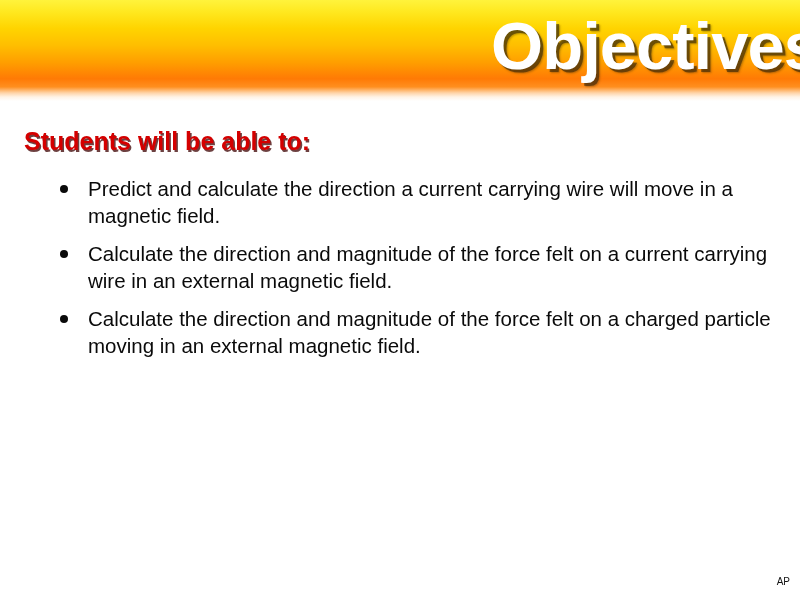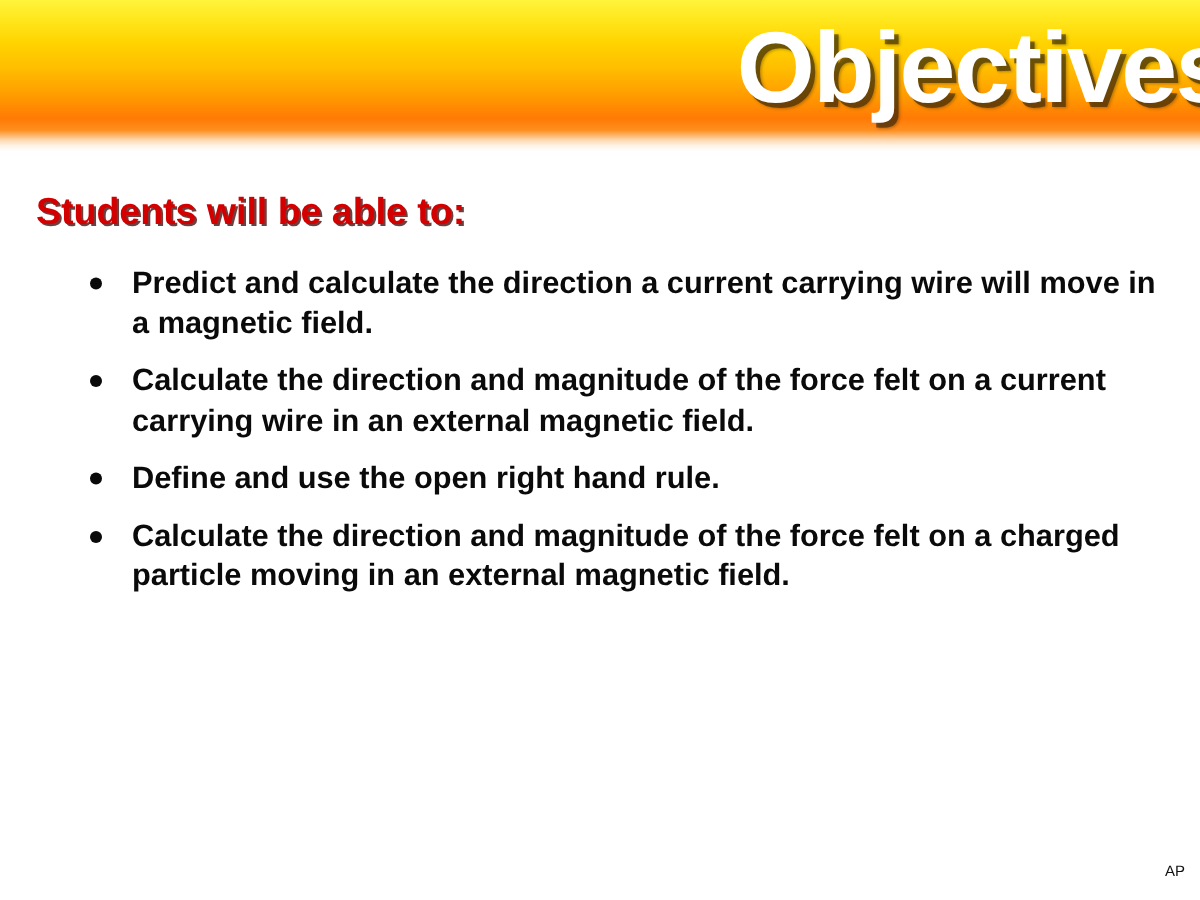--- a/index.html
+++ b/index.html
@@ -80,21 +80,20 @@
     width: 722px;
   }
   .bullet-item {
     position: relative;
     padding-left: 36px;
     margin-bottom: 12px;
     font-family: "Liberation Sans", sans-serif;
     font-size: 20.5px;
     line-height: 26.5px;
     color: #0a0a0a;
-    font-weight: bold;
   }
   .bullet-item:last-child {
     margin-bottom: 0;
   }
   .bullet-dot {
     position: absolute;
     left: 8px;
     top: 9px;
     width: 8px;
     height: 8px;
@@ -133,24 +132,20 @@
       <span class="bullet-dot"></span>
       <span class="bullet-text">Predict and calculate the direction a current carrying wire will move in a magnetic field.</span>
     </div>
 
 
     <div class="bullet-item">
       <span class="bullet-dot"></span>
       <span class="bullet-text">Calculate the direction and magnitude of the force felt on a current carrying wire in an external magnetic field.</span>
     </div>
 
-    <div class="bullet-item">
-      <span class="bullet-dot"></span>
-      <span class="bullet-text">Define and use the open right hand rule.</span>
-    </div>
 
     <div class="bullet-item">
       <span class="bullet-dot"></span>
       <span class="bullet-text">Calculate the direction and magnitude of the force felt on a charged particle moving in an external magnetic field.</span>
     </div>
 
   </div>
 
   <div class="footer-mark">AP</div>
 

